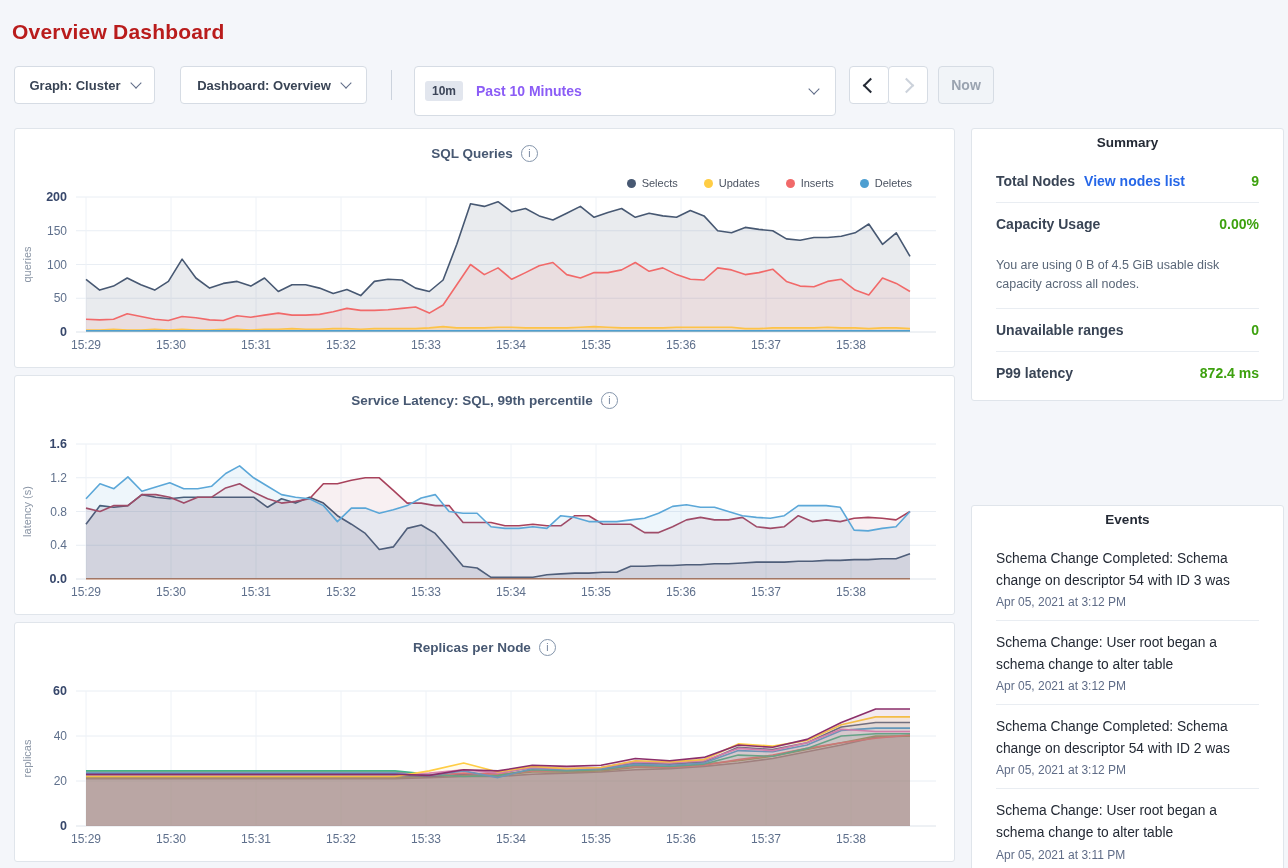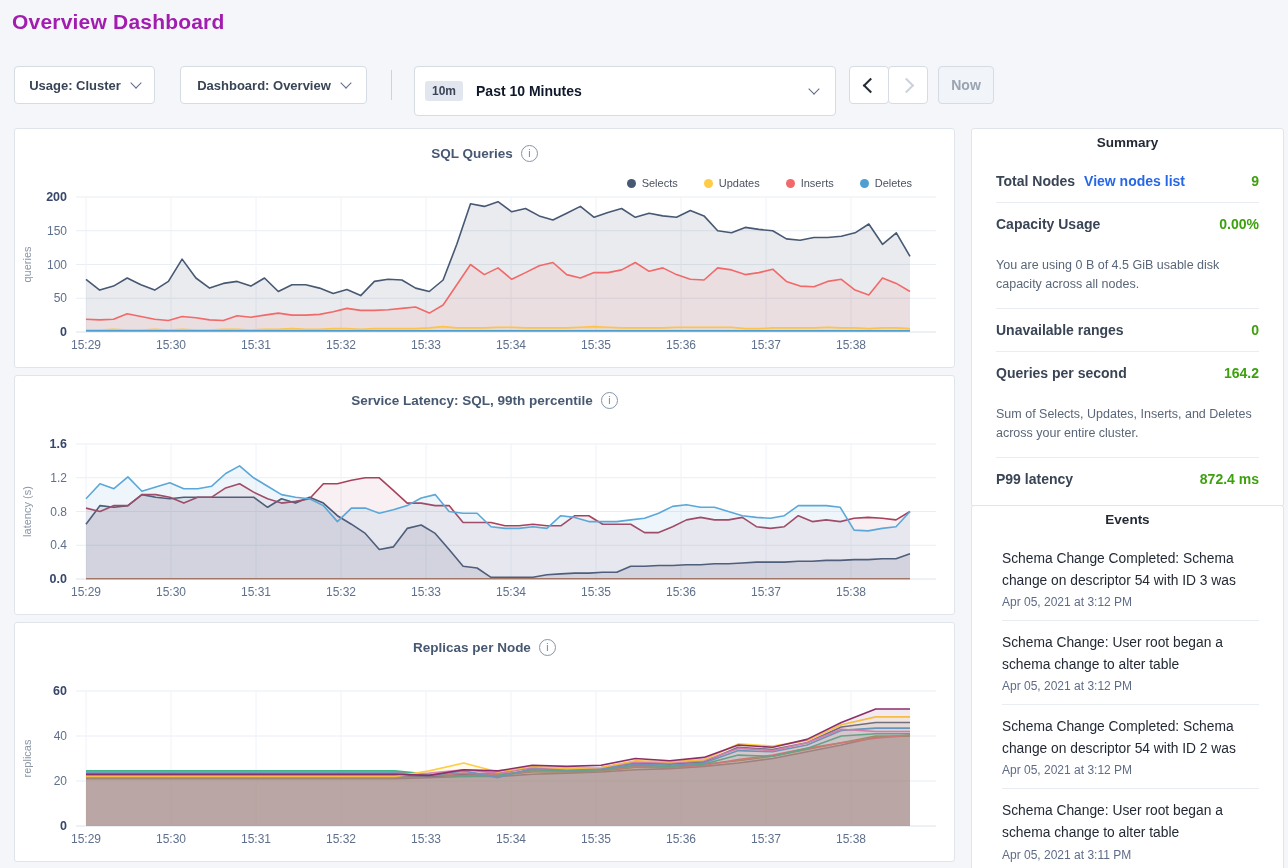--- a/index.html
+++ b/index.html
@@ -1,32 +1,32 @@
 <!DOCTYPE html>
 <html><head>
 <meta charset="utf-8">
 <style>
   html,body{margin:0;padding:0;}
   body{
     width:1288px;height:868px;position:relative;overflow:hidden;
     background:#f4f6fa;font-family:"Liberation Sans",sans-serif;
     -webkit-font-smoothing:antialiased;
   }
-  .page-title{position:absolute;left:12px;top:10px;font-size:21px;font-weight:600;color:#a21caf;letter-spacing:.2px;}
+  .page-title{position:absolute;left:12px;top:20px;font-size:21px;font-weight:600;color:#b91c1c;letter-spacing:.2px;}
 
   
   .btn{position:absolute;top:66px;height:38px;background:#fff;border:1px solid #d6dce4;border-radius:4px;
        display:flex;align-items:center;justify-content:center;font-size:13px;font-weight:700;color:#394455;cursor:pointer;box-sizing:border-box;}
   .chev{width:7px;height:7px;border-right:1.6px solid #5f6c87;border-bottom:1.6px solid #5f6c87;
         transform:rotate(45deg);margin-left:11px;margin-top:-4px;}
   .tb-divider{position:absolute;left:391px;top:70px;width:1px;height:30px;background:#ccd3dd;}
   .combo{position:absolute;left:414px;top:66px;width:422px;height:50px;background:#fff;border:1px solid #d6dce4;border-radius:4px;
          display:flex;align-items:center;box-sizing:border-box;cursor:pointer;}
   .combo .badge{margin-left:10px;background:#e2e6ee;border-radius:3px;padding:3px 7px;font-size:12px;font-weight:700;color:#3c4558;}
-  .combo .lab{margin-left:13px;font-size:14px;font-weight:700;color:#0f172a;}
+  .combo .lab{margin-left:13px;font-size:14px;font-weight:700;color:#8b5cf6;}
   .combo .chev{position:absolute;right:17px;}
   .navbtn{position:absolute;top:66px;width:40px;height:38px;background:#fff;border:1px solid #d6dce4;border-radius:4px;
           display:flex;align-items:center;justify-content:center;cursor:pointer;box-sizing:border-box;}
   .arr-l{width:9px;height:9px;border-left:2.2px solid #242a35;border-bottom:2.2px solid #242a35;transform:rotate(45deg);margin-left:3px;}
   .arr-r{width:9px;height:9px;border-left:2.2px solid #ccd2db;border-bottom:2.2px solid #ccd2db;transform:rotate(225deg);margin-right:3px;}
   .nowbtn{position:absolute;left:938px;top:66px;width:56px;height:38px;background:#f1f4f8;border:1px solid #d6dce4;border-radius:4px;
           display:flex;align-items:center;justify-content:center;font-size:14px;font-weight:700;color:#9aa3b0;box-sizing:border-box;}
 
   
   .card{position:absolute;background:#fff;border:1px solid #e0e5eb;border-radius:3px;box-sizing:border-box;}
@@ -49,33 +49,33 @@
   .side-card{left:971px;width:313px;padding:6px 24px;}
   .scard-title{text-align:center;font-size:13.5px;font-weight:700;color:#242a35;margin-bottom:10px;}
   .srow{padding:13px 0;}
   .srow + .srow{border-top:1px solid #e9edf2;}
   .srow-line{display:flex;align-items:baseline;}
   .slabel{font-size:14px;font-weight:700;color:#394455;}
   .slink{font-size:14px;font-weight:700;color:#2667e8;margin-left:9px;text-decoration:none;cursor:pointer;}
   .svalue{margin-left:auto;font-size:14px;font-weight:700;color:#3da10e;}
   .sdesc{margin-top:24px;font-size:12.5px;line-height:1.55;color:#5a6778;}
 
-  .event-item{padding:11px 0;margin-left:6px;}
+  .event-item{padding:11px 0;}
   .event-item + .event-item{border-top:1px solid #e9edf2;}
   .event-text{font-size:13.8px;line-height:1.6;color:#242a35;}
   .event-time{margin-top:3px;font-size:12px;color:#5f6c87;}
 </style>
 </head>
 <body>
 
 <div class="page-title">Overview Dashboard</div>
 
 <div>
   <div class="btn" style="left:14px;width:141px;">
-    <span>Usage: Cluster</span>
+    <span>Graph: Cluster</span>
     <span class="chev"></span>
   </div>
   <div class="btn" style="left:180px;width:187px;">
     <span>Dashboard: Overview</span>
     <span class="chev"></span>
   </div>
   <div class="tb-divider"></div>
   <div class="combo">
     <span class="badge">10m</span>
     <span class="lab">Past 10 Minutes</span>
@@ -277,27 +277,20 @@
     <div class="sdesc">You are using 0 B of 4.5 GiB usable disk capacity across all nodes.</div>
   </div>
 
   <div class="srow">
     <div class="srow-line">
       <span class="slabel">Unavailable ranges</span>
       <span class="svalue">0</span>
     </div>
   </div>
 
-  <div class="srow">
-    <div class="srow-line">
-      <span class="slabel">Queries per second</span>
-      <span class="svalue">164.2</span>
-    </div>
-    <div class="sdesc">Sum of Selects, Updates, Inserts, and Deletes across your entire cluster.</div>
-  </div>
 
   <div class="srow">
     <div class="srow-line">
       <span class="slabel">P99 latency</span>
       <span class="svalue">872.4 ms</span>
     </div>
   </div>
 </div>
 
 <div class="card side-card" style="top:505px;height:600px;">

